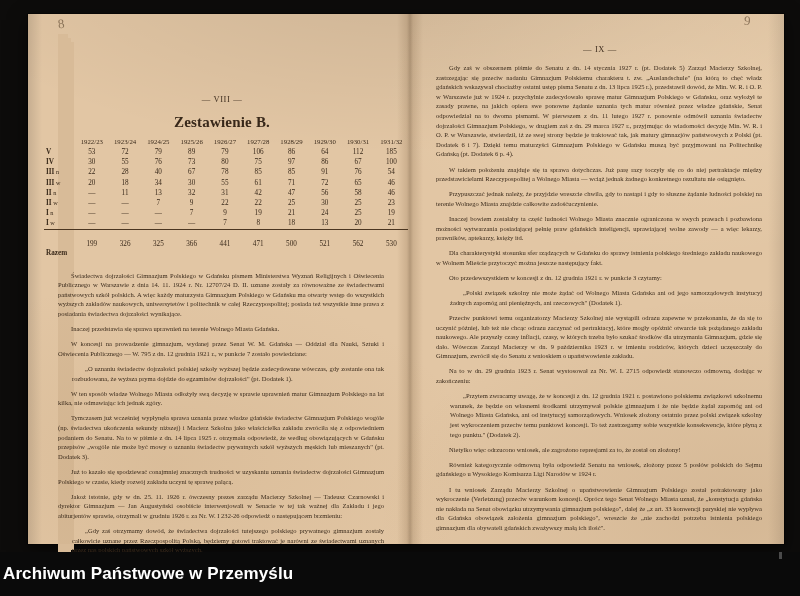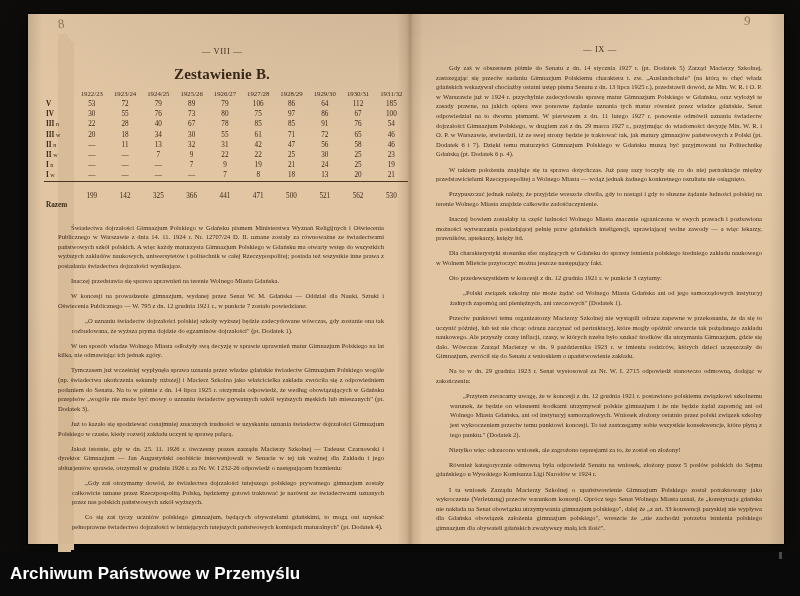--- a/index.html
+++ b/index.html
@@ -51,21 +51,21 @@
     position:absolute;left:28px;top:14px;width:756px;height:530px;
     background:
       radial-gradient(60% 50% at 18% 85%, rgba(150,110,60,.10), rgba(0,0,0,0) 70%),
       radial-gradient(55% 45% at 85% 15%, rgba(255,235,205,.18), rgba(0,0,0,0) 70%),
       radial-gradient(70% 60% at 95% 95%, rgba(120,85,45,.12), rgba(0,0,0,0) 70%);
     pointer-events:none;
   }
 
   
   .page{position:absolute;top:14px;height:530px;}
-  #page-left{left:44px;width:356px;}
+  #page-left{left:44px;width:356px;margin-top:48px;}
   #page-right{left:420px;width:360px;}
 
   .folio{
     text-align:center;font-size:8.5px;letter-spacing:.6px;
     color:#413020;margin:0;
   }
   #page-left .folio{margin-top:32px;}
   #page-right .folio{margin-top:30px;}
 
   .sectitle{
@@ -115,21 +115,21 @@
   #hand-right{left:744px;top:13px;transform:rotate(4deg);}
 
   
   #watermark{
     position:absolute;left:0;bottom:0;width:800px;height:44px;
     background:#0a0a0a;
     display:flex;align-items:center;
   }
   #watermark span{
     color:#ffffff;font-family:"Liberation Sans", sans-serif;
-    font-size:17px;font-weight:bold;margin-left:10px;letter-spacing:.1px;
+    font-size:17px;font-weight:bold;margin-left:3px;letter-spacing:.1px;
   }
   #wm-tick{
     position:absolute;right:18px;top:0;width:3px;height:7px;background:#4a4a4a;
   }
 </style>
 </head>
 <body>
 
 <div id="scan">
 
@@ -268,21 +268,21 @@
             <td class="num">7</td>
             <td class="num">8</td>
             <td class="num">18</td>
             <td class="num">13</td>
             <td class="num">20</td>
             <td class="num">21</td>
           </tr>
           <tr class="total">
             <td class="lbl">Razem</td>
             <td class="num">199</td>
-            <td class="num">142</td>
+            <td class="num">326</td>
             <td class="num">325</td>
             <td class="num">366</td>
             <td class="num">441</td>
             <td class="num">471</td>
             <td class="num">500</td>
             <td class="num">521</td>
             <td class="num">562</td>
             <td class="num">530</td>
           </tr>
         </tbody>

